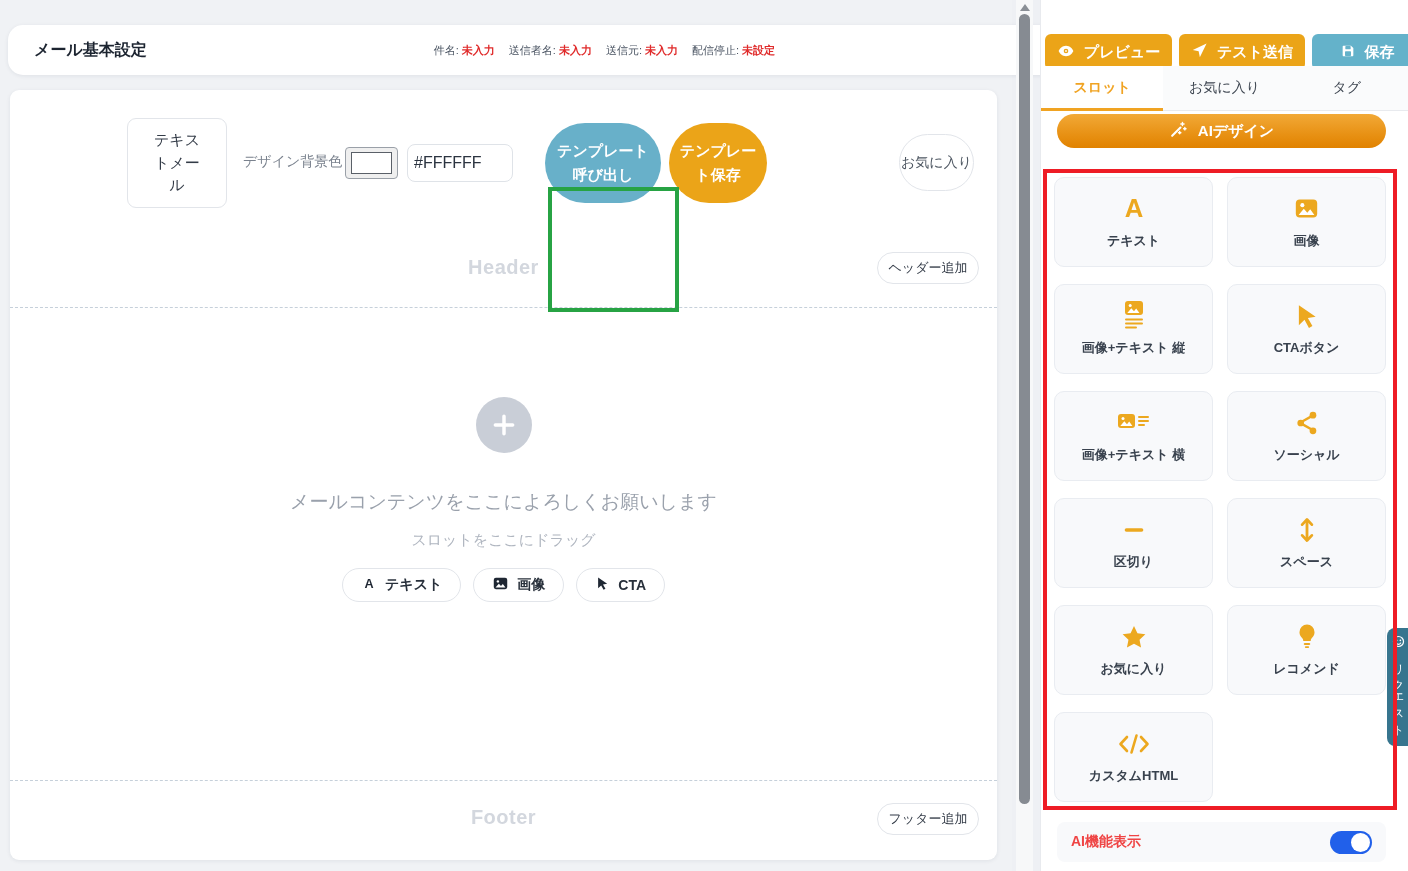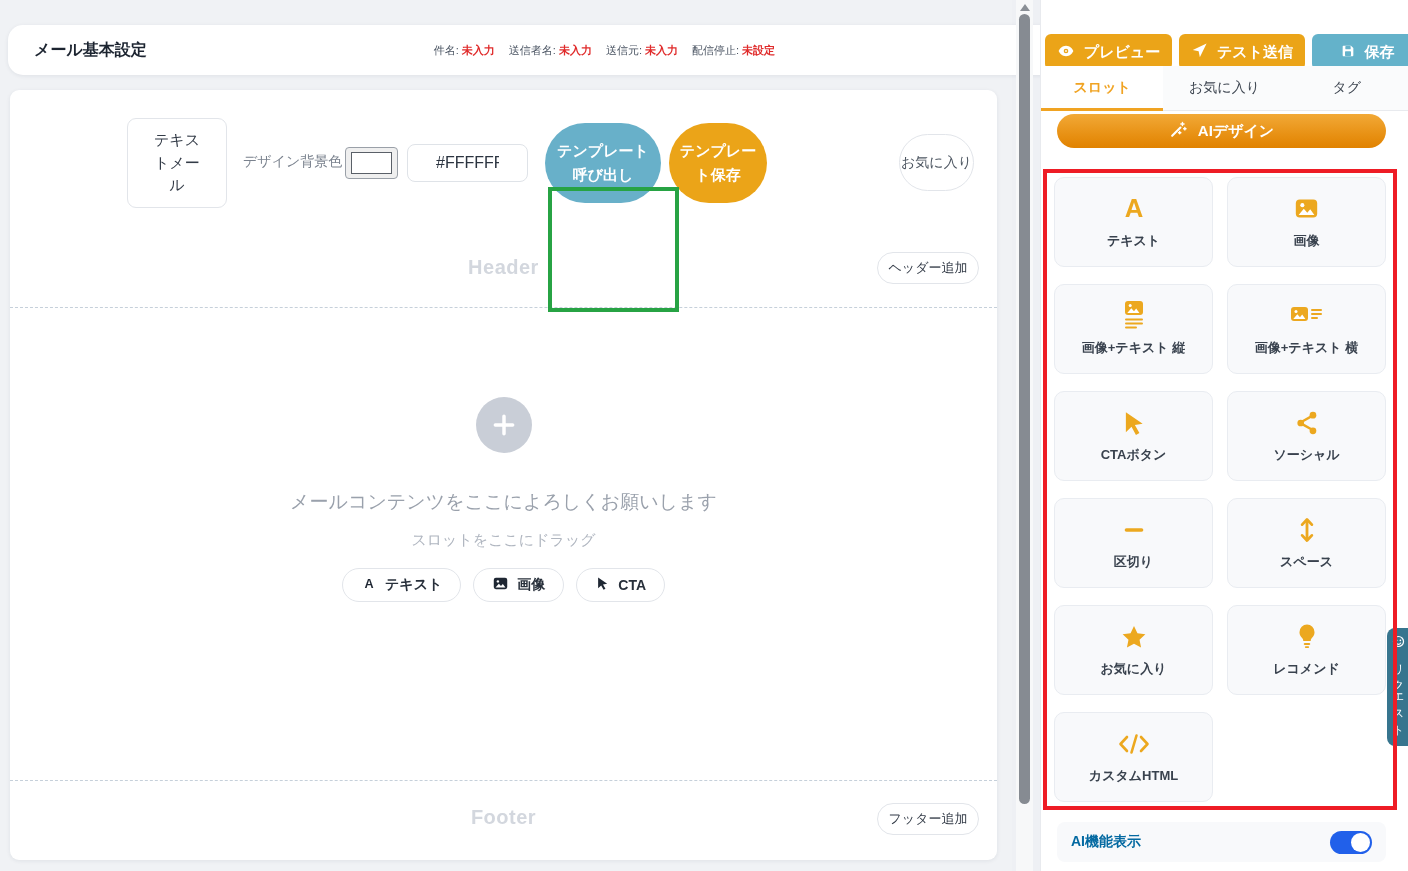--- a/index.html
+++ b/index.html
@@ -34,23 +34,23 @@
     border:1px solid #e2e5ea; border-radius:9px; display:flex; align-items:center; justify-content:center;
     text-align:center; line-height:1.5; padding:10px 24px; word-break:break-all;
   }
   .bg-label { position:absolute; left:233px; top:63px; font-size:14px; color:#7a828e; white-space:nowrap; }
   .color-swatch {
     position:absolute; left:335px; top:57px; width:53px; height:32px;
     background:#efefef; border:1px solid #9aa0a8; border-radius:4px; padding:4px 5px;
   }
   .color-swatch-inner { width:100%; height:100%; background:#fff; border:1px solid #5a6068; }
   .hex-input {
-    position:absolute; left:397px; top:54px; width:121px; height:38px;
+    position:absolute; left:397px; top:54px; width:106px; height:38px;
     border:1px solid #dfe3e8; border-radius:8px; font-size:16px; color:#2b3440;
-    padding:0 28px; font-family:"Liberation Sans","DejaVu Sans",sans-serif; background:#fff;
+    padding:0 6px; font-family:"Liberation Sans","DejaVu Sans",sans-serif; background:#fff;
   }
   .btn-tpl-load {
     position:absolute; left:535px; top:33px; width:116px; height:80px;
     background:#68b0c9; color:#fff; font-weight:bold; font-size:15px; border:none;
     border-radius:42px; display:flex; align-items:center; justify-content:center;
     text-align:center; line-height:1.6; padding:6px 12px;
   }
   .btn-tpl-save {
     position:absolute; left:659px; top:33px; width:98px; height:80px;
     background:#eba418; color:#fff; font-weight:bold; font-size:15px; border:none;
@@ -139,21 +139,21 @@
     display:flex; flex-direction:column; align-items:center; justify-content:center; gap:9px;
   }
   .slot-label { font-size:13px; font-weight:bold; color:#39424e; white-space:nowrap; }
   .slot-icon { height:28px; display:flex; align-items:center; justify-content:center; }
 
   .ai-toggle-row {
     position:absolute; left:16px; top:822px; width:329px; height:40px;
     background:#f8f9fb; border-radius:8px; display:flex; align-items:center;
     justify-content:space-between; padding:0 14px;
   }
-  .ai-toggle-label { font-size:14px; font-weight:bold; color:#0369a1; }
+  .ai-toggle-label { font-size:14px; font-weight:bold; color:#ef4444; }
   .toggle { width:42px; height:23px; border-radius:12px; background:#2160ea; position:relative; }
   .toggle-knob { position:absolute; right:2px; top:2px; width:19px; height:19px; border-radius:50%; background:#fff; }
 
   .request-tab {
     position:absolute; left:346px; top:628px; width:22px; height:118px;
     background:#37758e; border-radius:8px 0 0 8px; color:#fff;
     display:flex; flex-direction:column; align-items:center; padding-top:6px; gap:4px;
   }
   .request-text { writing-mode:vertical-rl; font-size:11.5px; letter-spacing:2px; }
 
@@ -328,39 +328,39 @@
             <rect x="6" y="18.5" width="18" height="2" rx="1" fill="#eca81f"></rect>
             <rect x="6" y="22.5" width="18" height="2" rx="1" fill="#eca81f"></rect>
             <rect x="6" y="26.5" width="12" height="2" rx="1" fill="#eca81f"></rect>
           </svg>
         </span>
       <span class="slot-label">画像+テキスト 縦</span>
     </div>
 
     <div class="slot-card">
       <span class="slot-icon">
+          <svg width="26" height="26" viewBox="0 0 24 24">
+            <path d="M4.5 2l15.5 10.7-7.2 1.1 4.2 7.5-3.2 1.7-4.1-7.5-5.2 5z" fill="#eca81f"></path>
+          </svg>
+        </span>
+      <span class="slot-label">CTAボタン</span>
+    </div>
+
+    <div class="slot-card">
+      <span class="slot-icon">
           <svg width="34" height="26" viewBox="0 0 34 26">
             <rect x="1" y="4" width="17" height="14" rx="3" fill="#eca81f"></rect>
             <circle cx="6" cy="8.4" r="1.5" fill="#fff"></circle>
             <path d="M3.3 16l4-4.8 2.7 3 2.2-2.6 3.2 4.4z" fill="#fff"></path>
             <rect x="21" y="6" width="11" height="1.9" rx=".95" fill="#eca81f"></rect>
             <rect x="21" y="10" width="11" height="1.9" rx=".95" fill="#eca81f"></rect>
             <rect x="21" y="14" width="7" height="1.9" rx=".95" fill="#eca81f"></rect>
           </svg>
         </span>
       <span class="slot-label">画像+テキスト 横</span>
-    </div>
-
-    <div class="slot-card">
-      <span class="slot-icon">
-          <svg width="26" height="26" viewBox="0 0 24 24">
-            <path d="M4.5 2l15.5 10.7-7.2 1.1 4.2 7.5-3.2 1.7-4.1-7.5-5.2 5z" fill="#eca81f"></path>
-          </svg>
-        </span>
-      <span class="slot-label">CTAボタン</span>
     </div>
 
     <div class="slot-card">
       <span class="slot-icon">
           <svg width="26" height="26" viewBox="0 0 24 24">
             <path d="M17.2 5.2L6.8 11m0 1.6l10.4 5.8" stroke="#eca81f" stroke-width="2.2"></path>
             <circle cx="17.5" cy="4.8" r="3.1" fill="#eca81f"></circle>
             <circle cx="6.2" cy="12" r="3.1" fill="#eca81f"></circle>
             <circle cx="17.5" cy="19.2" r="3.1" fill="#eca81f"></circle>
           </svg>

